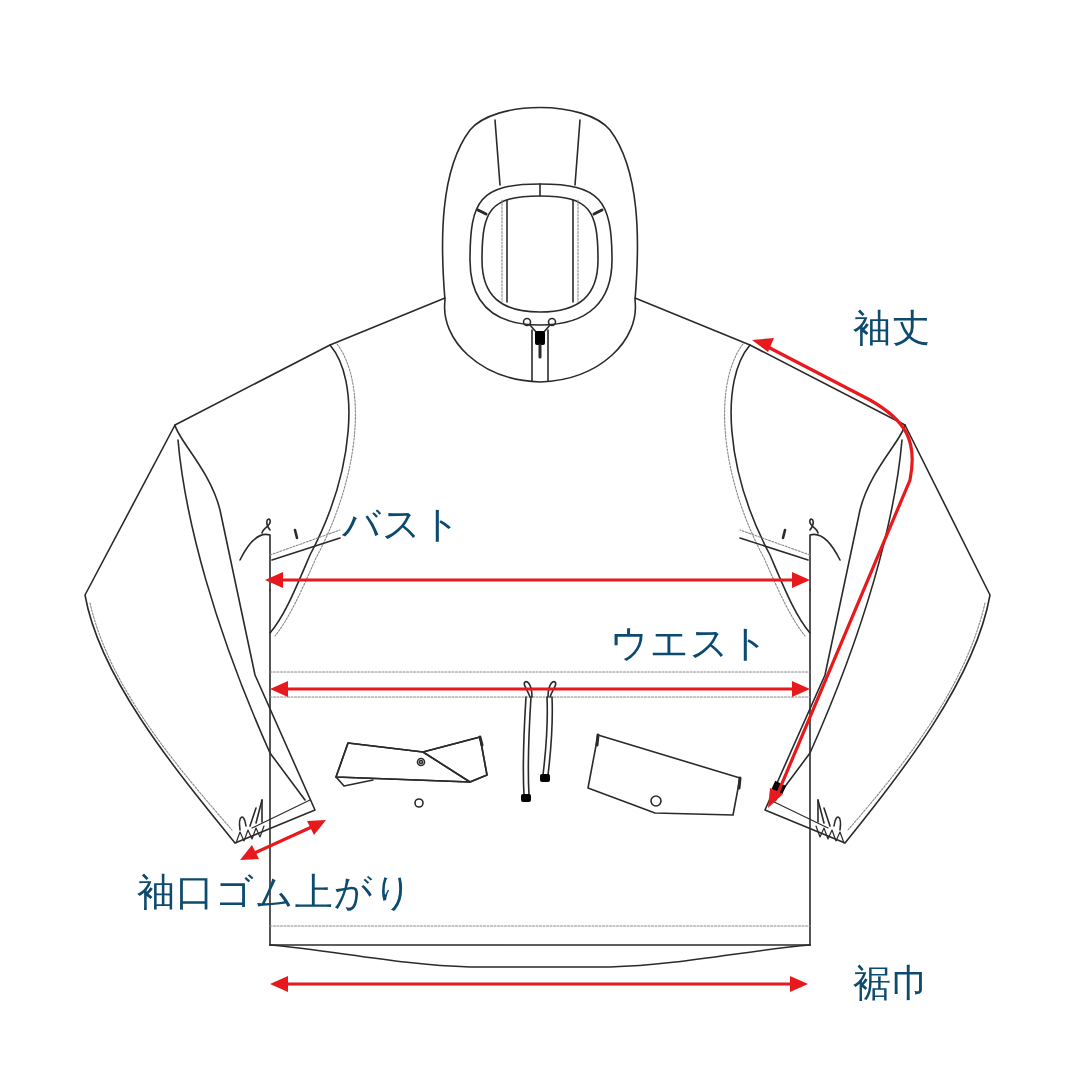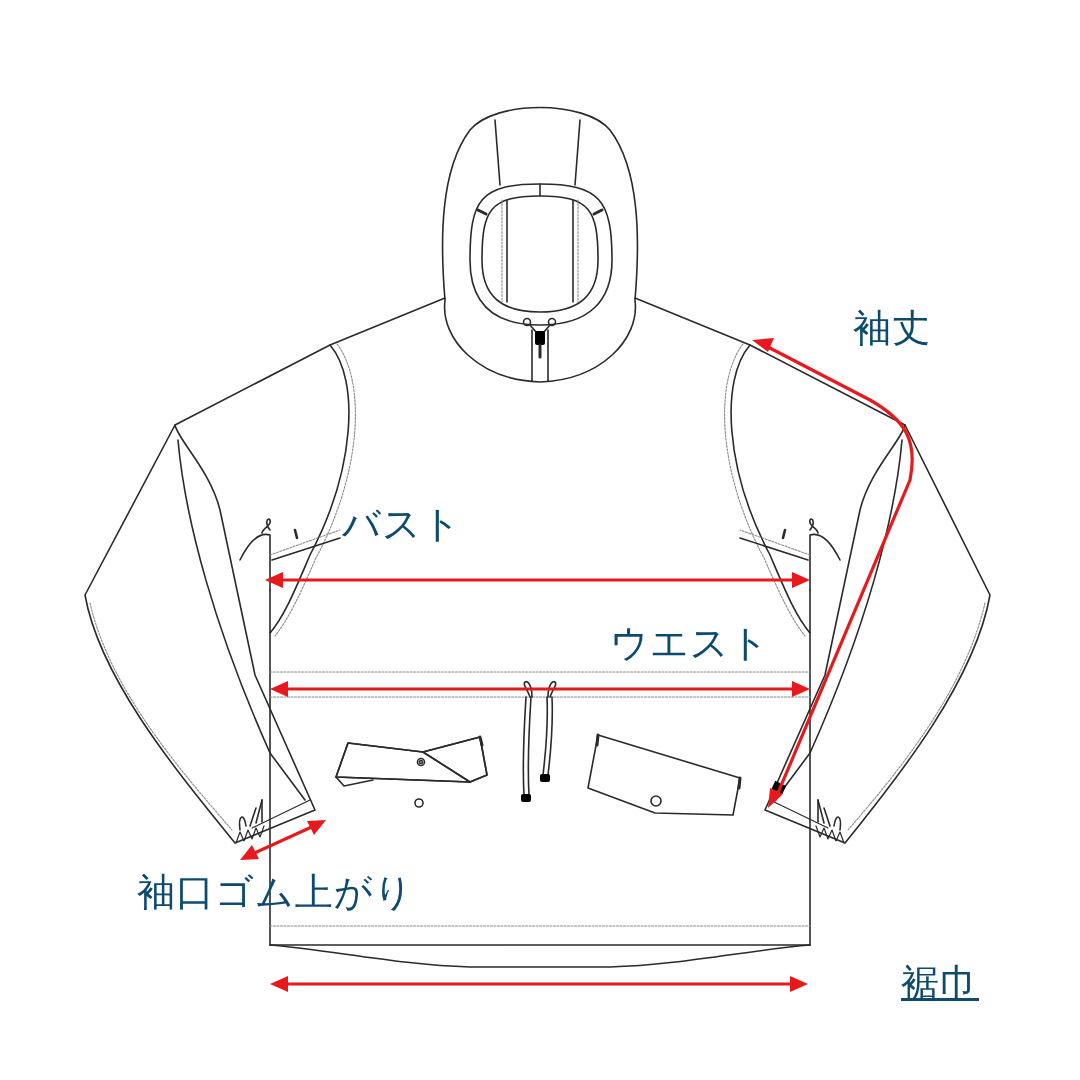--- a/index.html
+++ b/index.html
@@ -209,13 +209,13 @@
       <polygon points="270,984 288,976 288,992"></polygon>
       <polygon points="808,984 790,976 790,992"></polygon>
     </g>
   </g>
 </svg>
 
 <div class="label" style="left:853px; top:309px;">袖丈</div>
 <div class="label" style="left:342px; top:505px;">バスト</div>
 <div class="label" style="left:610px; top:616px;margin-top:8px;">ウエスト</div>
 <div class="label" style="left:137px; top:873px;text-align:right;">袖口ゴム上がり</div>
-<div class="label" style="left:901px; top:964px;text-decoration:underline;">裾巾</div>
+<div class="label" style="left:853px; top:964px;">裾巾</div>
 
 </body></html>

